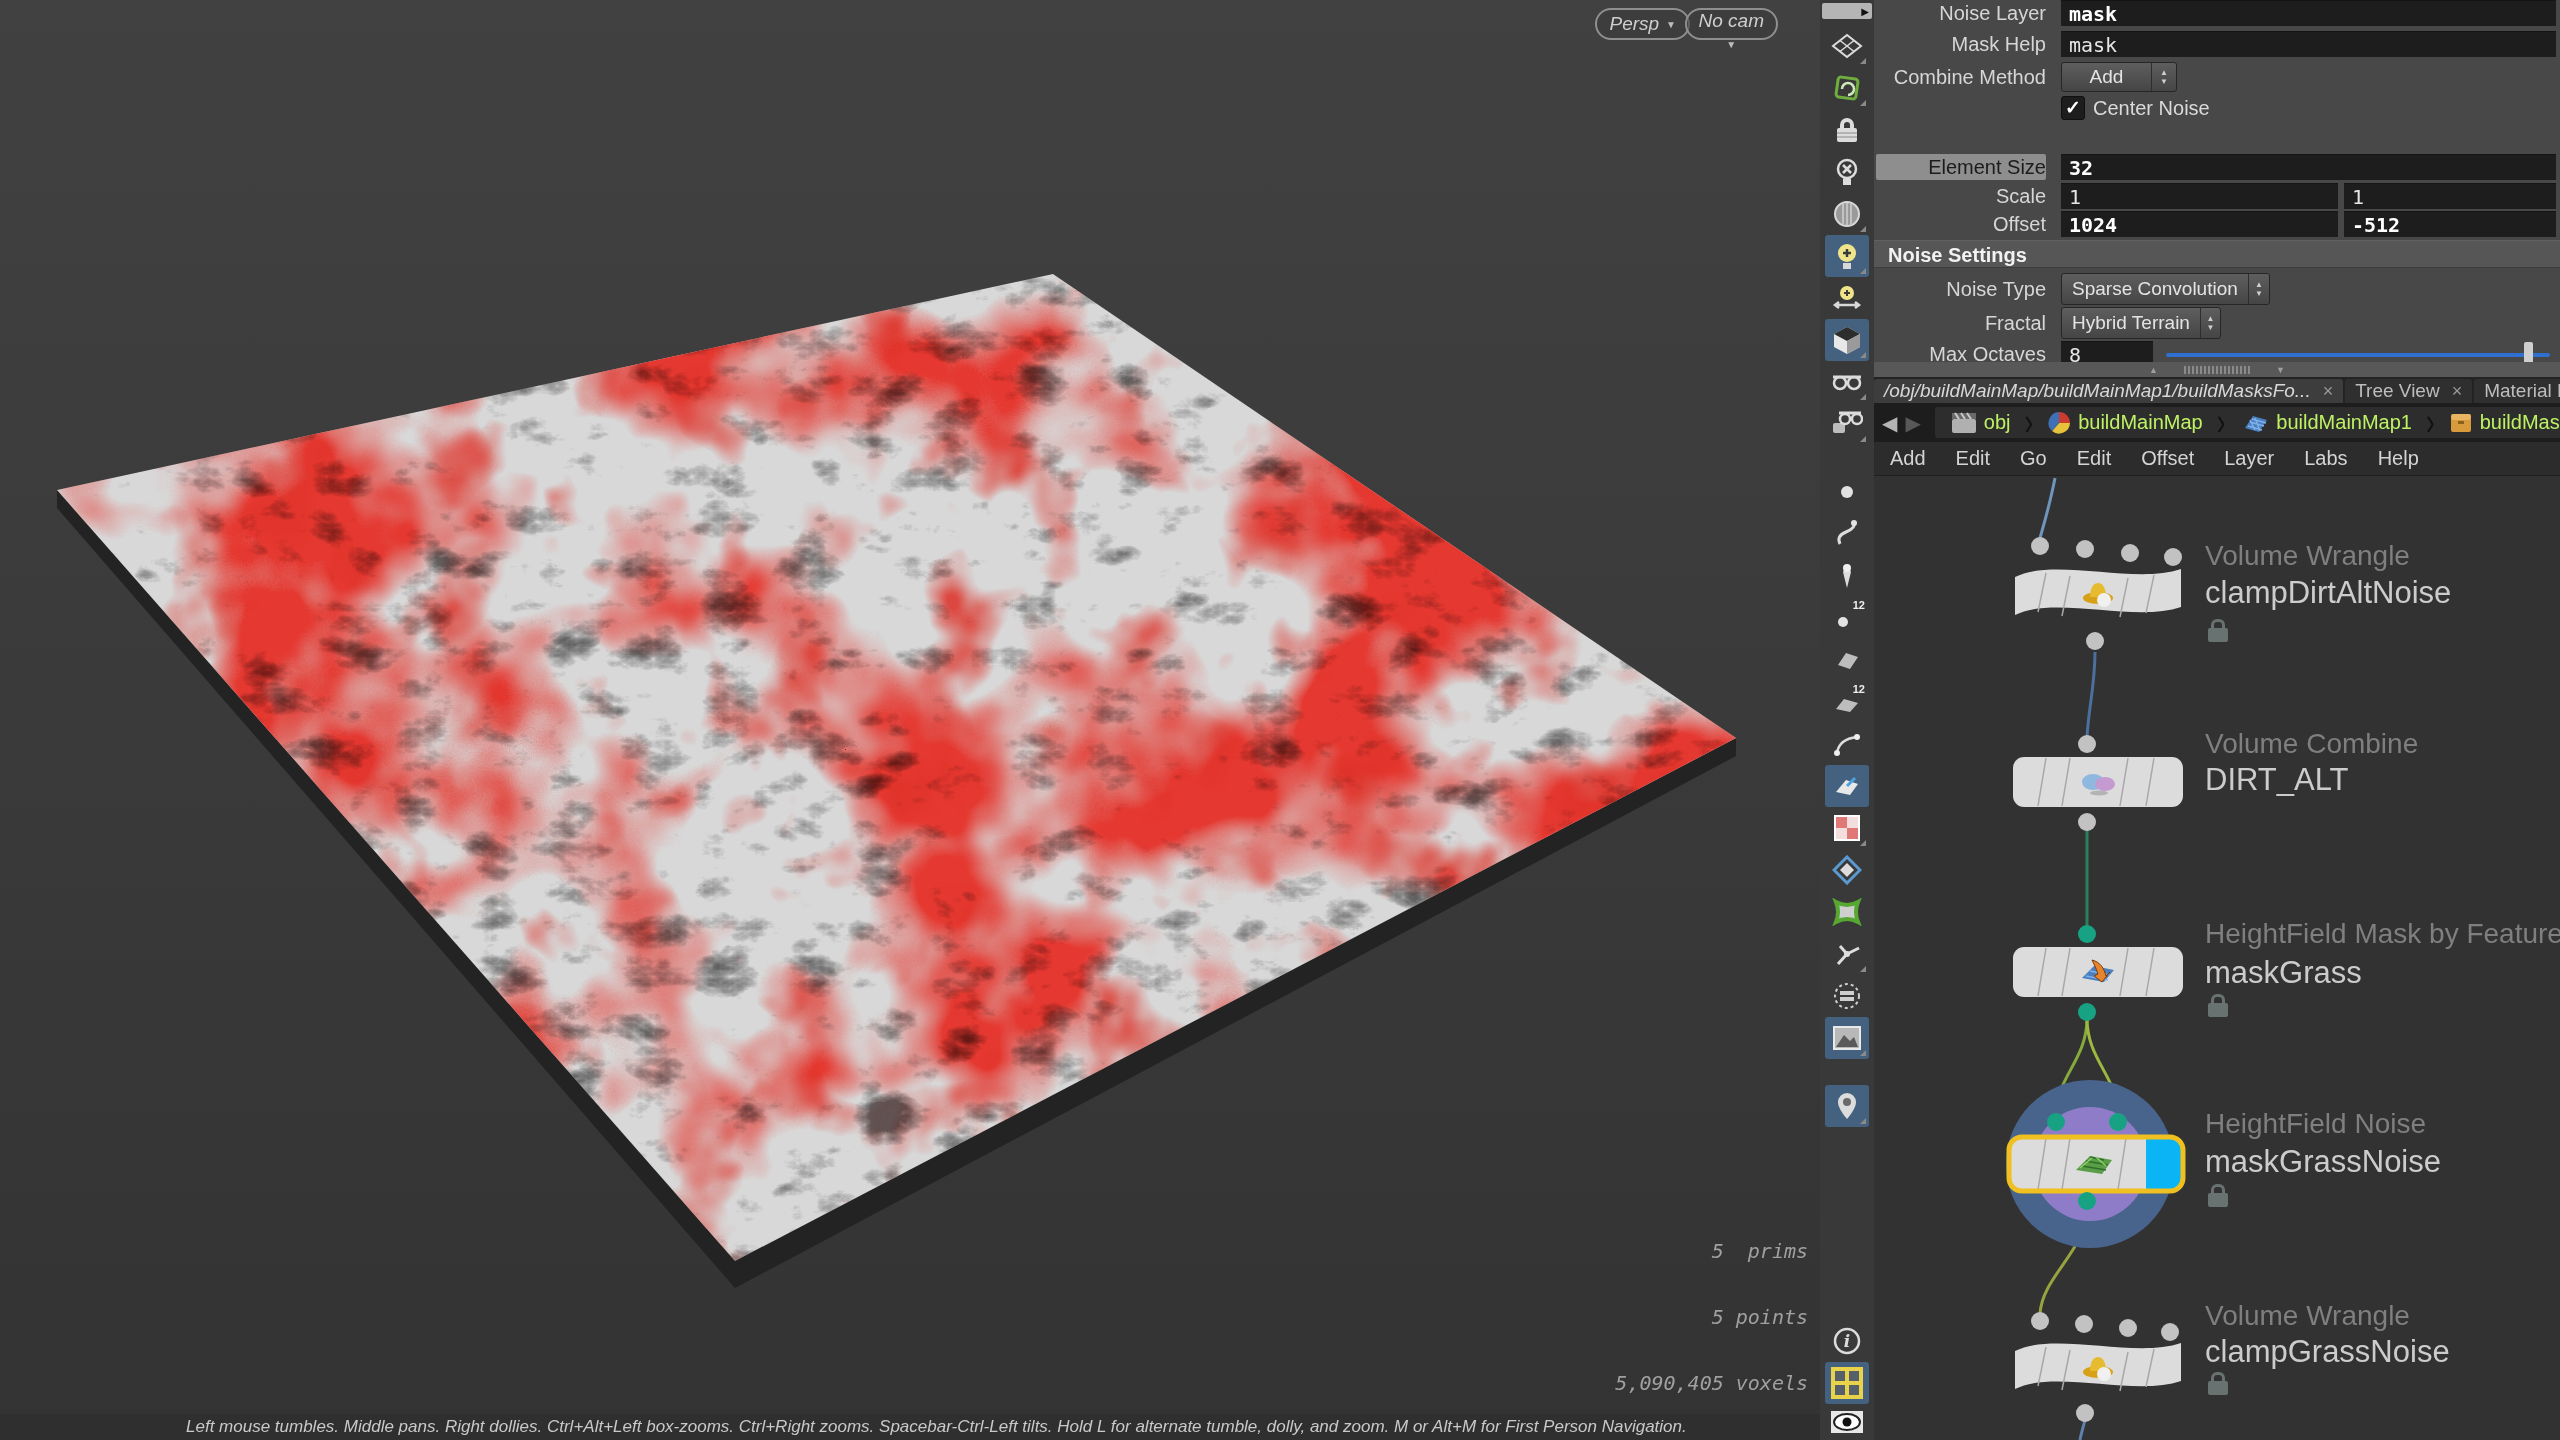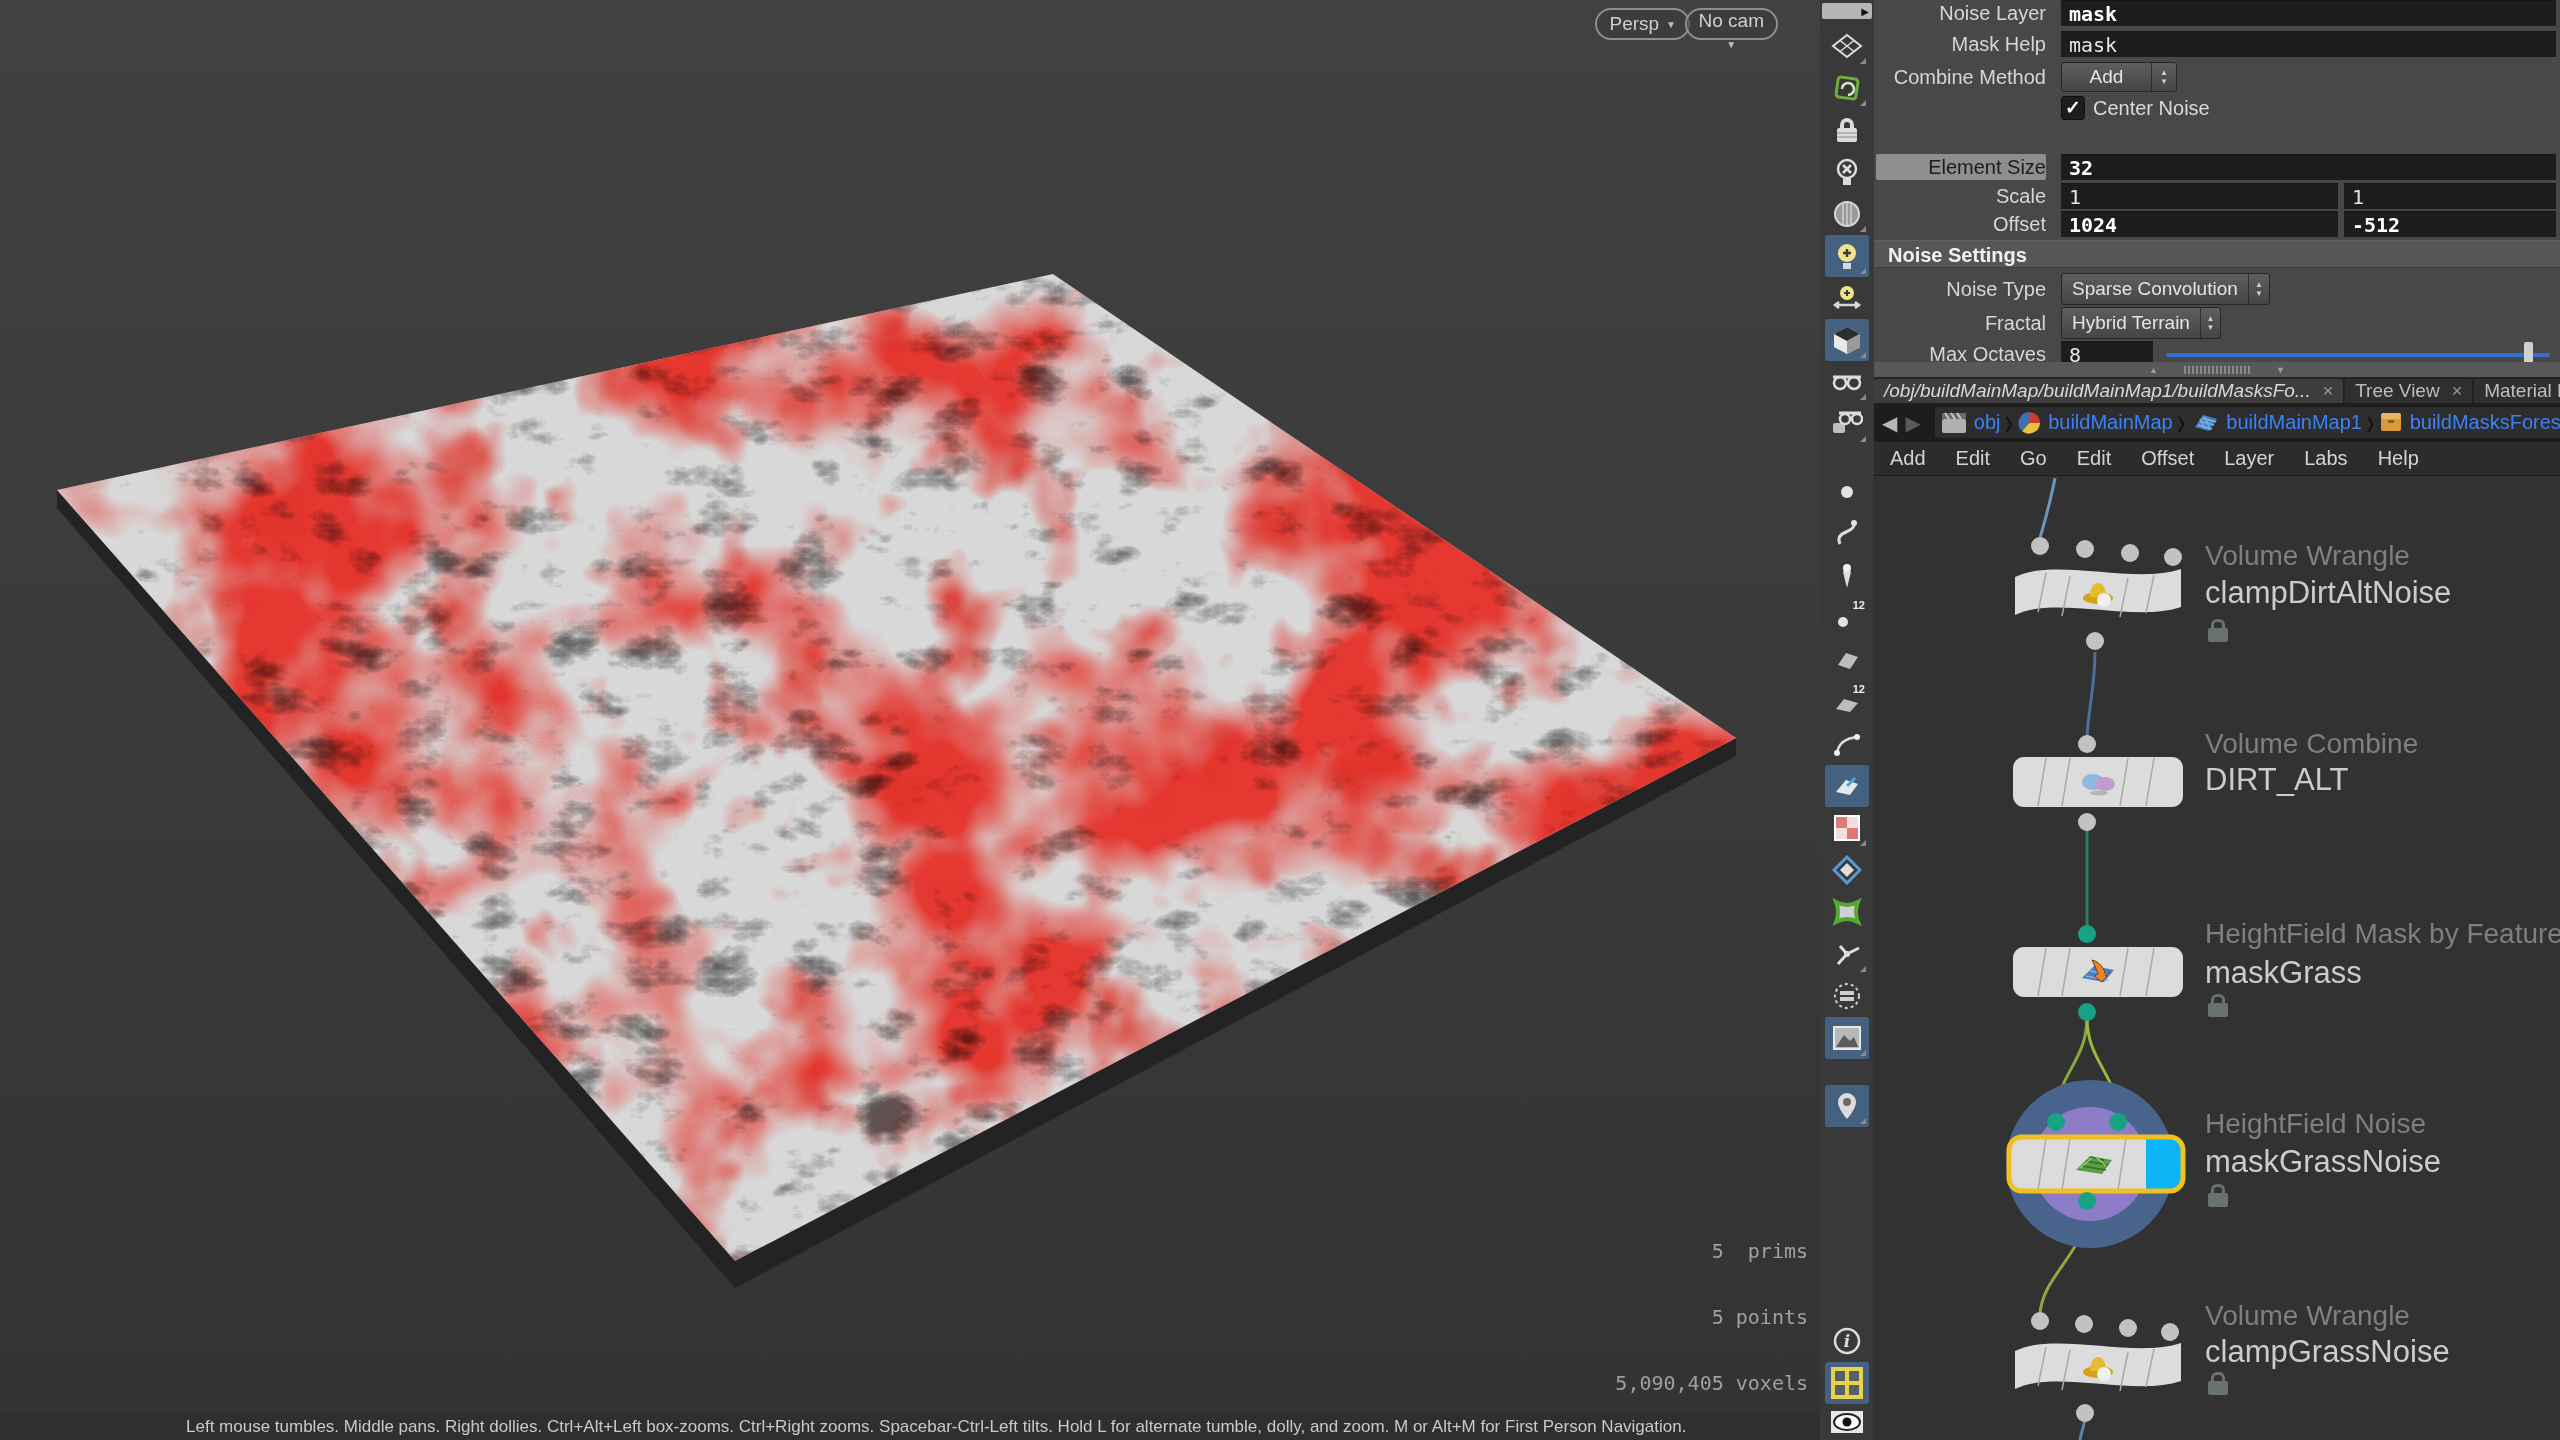--- a/index.html
+++ b/index.html
@@ -1,21 +1,21 @@
 <!DOCTYPE html>
 <html><head>
 <meta charset="utf-8">
 <style>
   html,body{margin:0;padding:0;background:#222;}
   #app{position:relative;width:2560px;height:1440px;overflow:hidden;
        font-family:"Liberation Sans",sans-serif;color:#d0d0d0;-webkit-font-smoothing:antialiased;}
   .mono{font-family:"DejaVu Sans Mono",monospace;}
   
   #viewport{position:absolute;left:0;top:0;width:1820px;height:1440px;
-            background:linear-gradient(#414141,#333333);overflow:hidden;}
+            background:linear-gradient(#414141,#333333);overflow:hidden;font-style:italic;}
   #terrain-svg{position:absolute;left:0;top:0;}
   .pill{position:absolute;top:8px;height:28px;border:2px solid #8f8f8f;border-radius:16px;
         background:rgba(58,58,58,.55);color:#cfcfcf;font-size:19px;display:flex;align-items:center;
         padding:0 12px;gap:7px;}
   .pill .caret{font-size:10px;color:#bdbdbd;}
   #statusbar{position:absolute;left:0;bottom:0;width:1820px;height:26px;background:#2f2f2f;
              display:flex;align-items:center;}
   #statusbar span{margin-left:186px;font-size:17px;color:#c9c9c9;white-space:nowrap;}
   #vp-stats{position:absolute;right:12px;bottom:2px;text-align:right;color:#a0a0a0;
             font-size:20px;line-height:22px;white-space:pre;}
@@ -66,21 +66,21 @@
   .ptab{height:24px;display:flex;align-items:center;background:#2f2f2f;color:#bdbdbd;font-size:19px;
         padding:0 10px;margin-right:2px;border-radius:3px 3px 0 0;gap:12px;white-space:nowrap;}
   .ptab.active{background:#3d3d3d;color:#d8d8d8;font-style:italic;}
   .ptab .x{font-style:normal;color:#9a9a9a;font-size:18px;}
   
   #crumbbar{position:absolute;left:0;top:403px;width:686px;height:39px;background:#1d1d1d;display:flex;align-items:center;}
   .navarr{font-size:20px;margin-left:8px;}
   .navarr.back{color:#b5b5b5;}
   .navarr.fwd{color:#585858;}
   #crumbs{margin-left:14px;height:31px;background:#2d2d2d;border-radius:3px;display:flex;align-items:center;flex:1;margin-right:4px;}
-  .crumb{display:flex;gap:7px;padding:0 6px;font-size:20px;color:#3b82f6;white-space:nowrap;}
+  .crumb{display:flex;align-items:center;gap:7px;padding:0 16px;font-size:20px;color:#bef264;white-space:nowrap;}
   .crumb-sep{color:#121212;font-size:26px;transform:scaleY(1.5);margin:0 -2px;}
   
   #menubar{position:absolute;left:0;top:442px;width:686px;height:34px;background:#2c2c2c;border-bottom:1px solid #1f1f1f;
            display:flex;align-items:center;gap:30px;padding-left:16px;box-sizing:border-box;}
   #menubar span{font-size:20px;color:#d4d4d4;}
   
   #network{position:absolute;left:0;top:476px;width:686px;height:964px;background:#323232;overflow:hidden;}
   .ndot{position:absolute;width:18px;height:18px;border-radius:50%;}
   .ndot.gray{background:#c2c2c2;}
   .ndot.teal{background:#17a383;}

